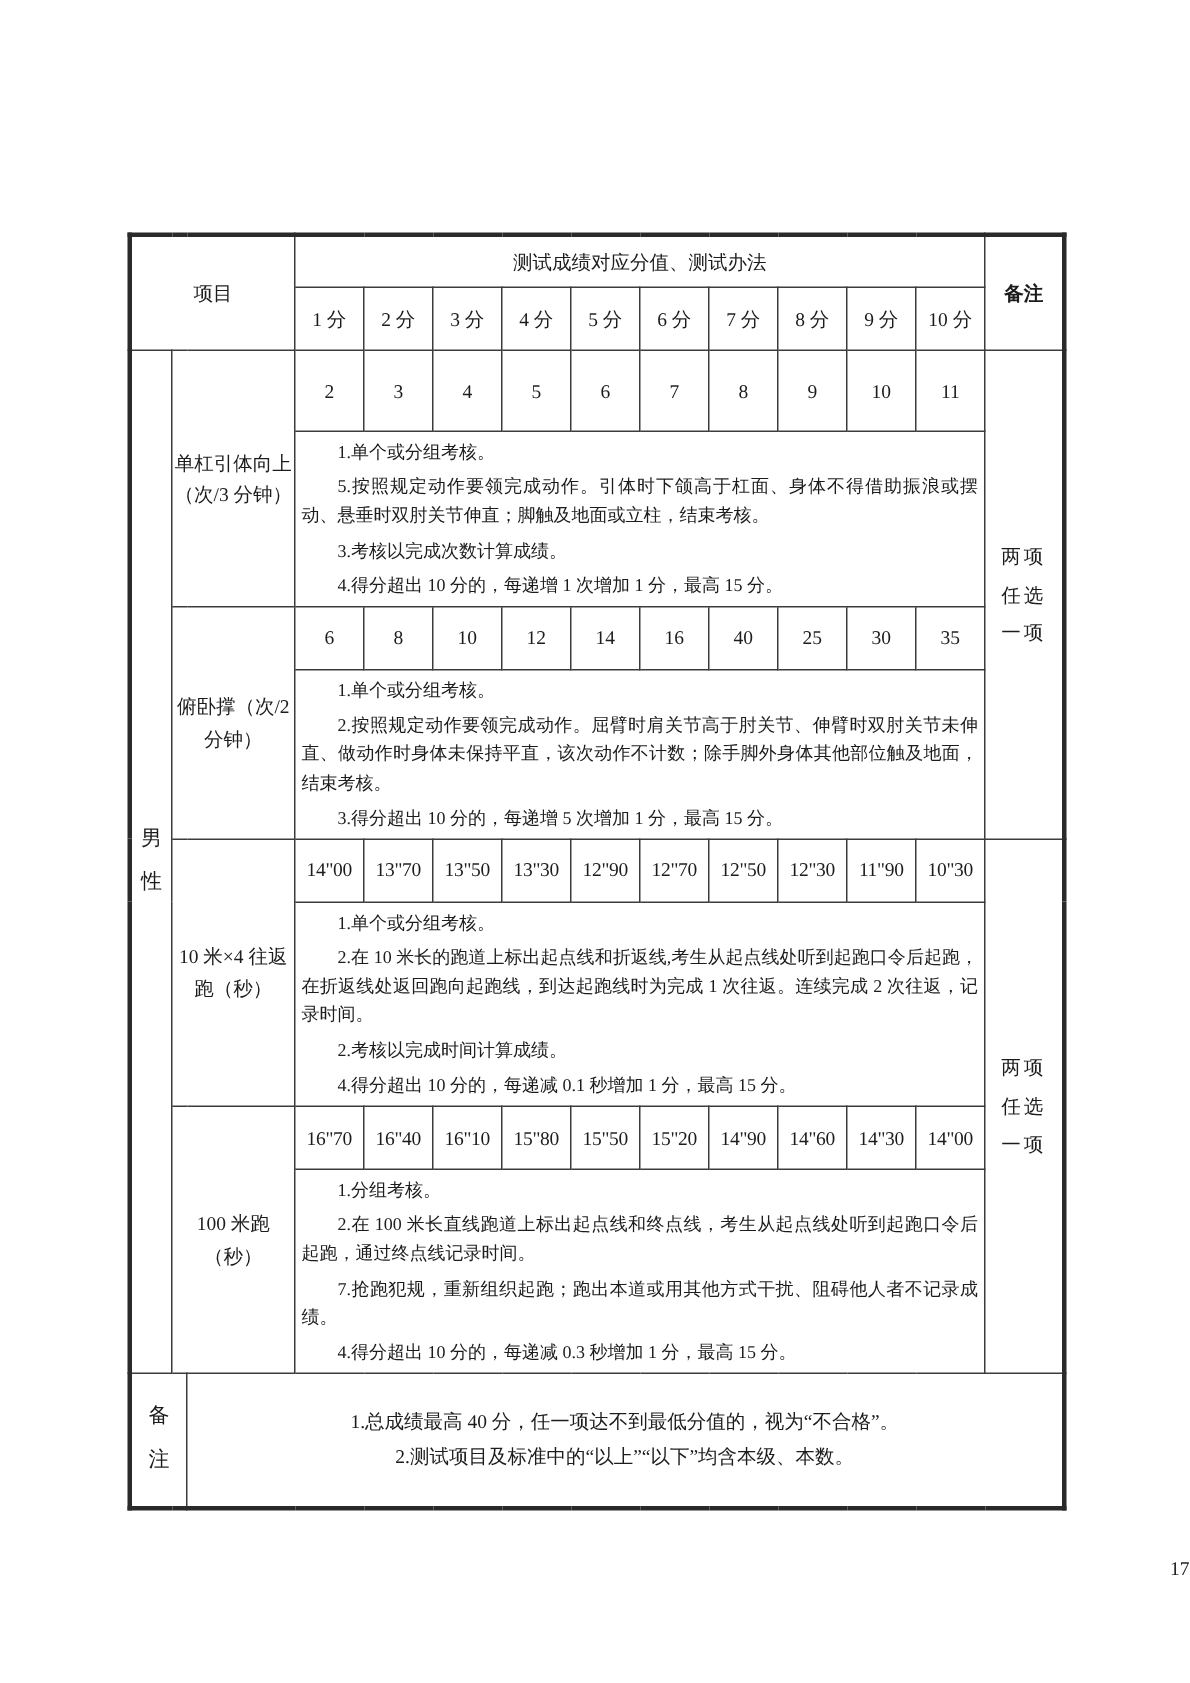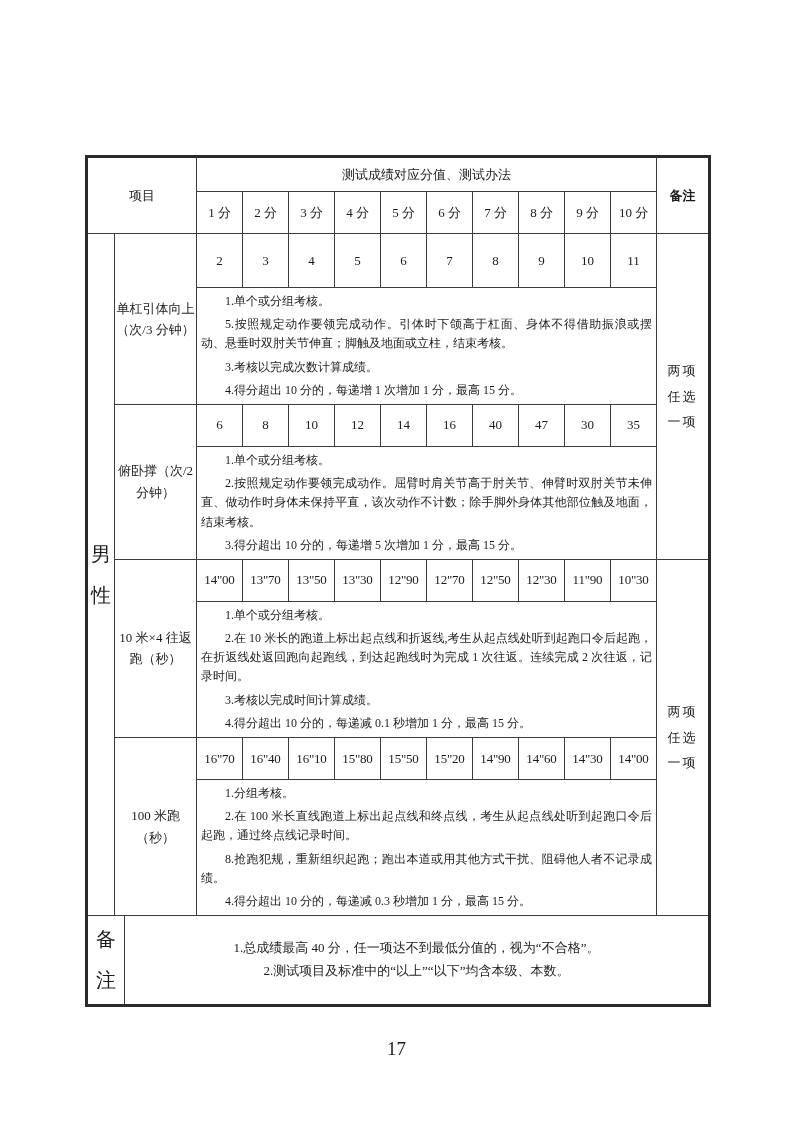--- a/index.html
+++ b/index.html
@@ -24,32 +24,32 @@
   .val         { font-size:13px; }
   .val-time    { font-size:11.5px; letter-spacing:-0.2px; }
   .ex-name     { font-weight:normal; font-size:13px; line-height:1.65; padding:2px 3px; word-break:break-all; }
   .desc {
     text-align:left; vertical-align:middle; padding:3px 10px 5px 8px;
   }
   .desc p {
     margin:4px; text-indent:2em; line-height:1.6; font-size:12px;
     text-align:justify; word-break:break-all;
   }
-  .vtext { display:inline-block; width:1.1em; word-break:break-all; line-height:2.05; font-size:20px; }
+  .vtext { display:inline-block; width:1.1em; word-break:break-all; line-height:2.05; font-size:14px; }
   .remark-cell { font-size:13px; }
   .remark-cell .vblock { display:inline-block; width:2.4em; word-break:break-all; line-height:1.95; letter-spacing:2px; }
   .hdr-sep td    { border-bottom-width:2px; }
   td.sep-bottom  { border-bottom-width:2px; }
   .notes-row td  { border-top-width:2px; }
   .notes-cell { text-align:left; padding:6px 12px 6px 16px; }
   .notes-cell p { margin:0; line-height:1.75; font-size:13px; }
   .footer-remark { font-size:14px; }
   .page-number {
     position:absolute; top:1038px; left:0; width:100%;
-    text-align:center; font-size:19px;
+    text-align:right; font-size:13px;
   }
   
   tr.r-title  { height:35px; }
   tr.r-score  { height:42px;margin-left:32px; }
   tr.r-val1   { height:54px; }
   tr.r-desc1  { height:104px; }
   tr.r-val    { height:42px; }
   tr.r-desc2  { height:101px; }
   tr.r-desc3  { height:112px; }
   tr.r-desc4  { height:120px; }
@@ -123,21 +123,21 @@
 
     <tr class="r-val">
       <td colspan="2" rowspan="2" class="ex-name">俯卧撑（次/2 分钟）</td>
       <td class="val">6</td>
       <td class="val">8</td>
       <td class="val">10</td>
       <td class="val">12</td>
       <td class="val">14</td>
       <td class="val">16</td>
       <td class="val">40</td>
-      <td class="val">47</td>
+      <td class="val">25</td>
       <td class="val">30</td>
       <td class="val">35</td>
     </tr>
     <tr class="r-desc2">
       <td colspan="10" class="desc">
         <p>1.单个或分组考核。</p>
         <p>2.按照规定动作要领完成动作。屈臂时肩关节高于肘关节、伸臂时双肘关节未伸直、做动作时身体未保持平直，该次动作不计数；除手脚外身体其他部位触及地面，结束考核。</p>
         <p>3.得分超出 10 分的，每递增 5 次增加 1 分，最高 15 分。</p>
       </td>
     </tr>
@@ -153,21 +153,21 @@
       <td class="val-time">12"50</td>
       <td class="val-time">12"30</td>
       <td class="val-time">11"90</td>
       <td class="val-time">10"30</td>
       <td rowspan="4" class="remark-cell"><span class="vblock">两项任选一项</span></td>
     </tr>
     <tr class="r-desc3">
       <td colspan="10" class="desc">
         <p>1.单个或分组考核。</p>
         <p>2.在 10 米长的跑道上标出起点线和折返线,考生从起点线处听到起跑口令后起跑，在折返线处返回跑向起跑线，到达起跑线时为完成 1 次往返。连续完成 2 次往返，记录时间。</p>
-        <p>3.考核以完成时间计算成绩。</p>
+        <p>2.考核以完成时间计算成绩。</p>
         <p>4.得分超出 10 分的，每递减 0.1 秒增加 1 分，最高 15 分。</p>
       </td>
     </tr>
 
     <tr class="r-val">
       <td colspan="2" rowspan="2" class="ex-name">100 米跑（秒）</td>
       <td class="val-time">16"70</td>
       <td class="val-time">16"40</td>
       <td class="val-time">16"10</td>
       <td class="val-time">15"80</td>
@@ -175,21 +175,21 @@
       <td class="val-time">15"20</td>
       <td class="val-time">14"90</td>
       <td class="val-time">14"60</td>
       <td class="val-time">14"30</td>
       <td class="val-time">14"00</td>
     </tr>
     <tr class="r-desc4">
       <td colspan="10" class="desc">
         <p>1.分组考核。</p>
         <p>2.在 100 米长直线跑道上标出起点线和终点线，考生从起点线处听到起跑口令后起跑，通过终点线记录时间。</p>
-        <p>8.抢跑犯规，重新组织起跑；跑出本道或用其他方式干扰、阻碍他人者不记录成绩。</p>
+        <p>7.抢跑犯规，重新组织起跑；跑出本道或用其他方式干扰、阻碍他人者不记录成绩。</p>
         <p>4.得分超出 10 分的，每递减 0.3 秒增加 1 分，最高 15 分。</p>
       </td>
     </tr>
 
     <tr class="r-notes notes-row">
       <td colspan="2" class="footer-remark"><span class="vtext">备注</span></td>
       <td colspan="12" class="notes-cell">
         <p>1.总成绩最高 40 分，任一项达不到最低分值的，视为“不合格”。</p>
         <p>2.测试项目及标准中的“以上”“以下”均含本级、本数。</p>
       </td>

